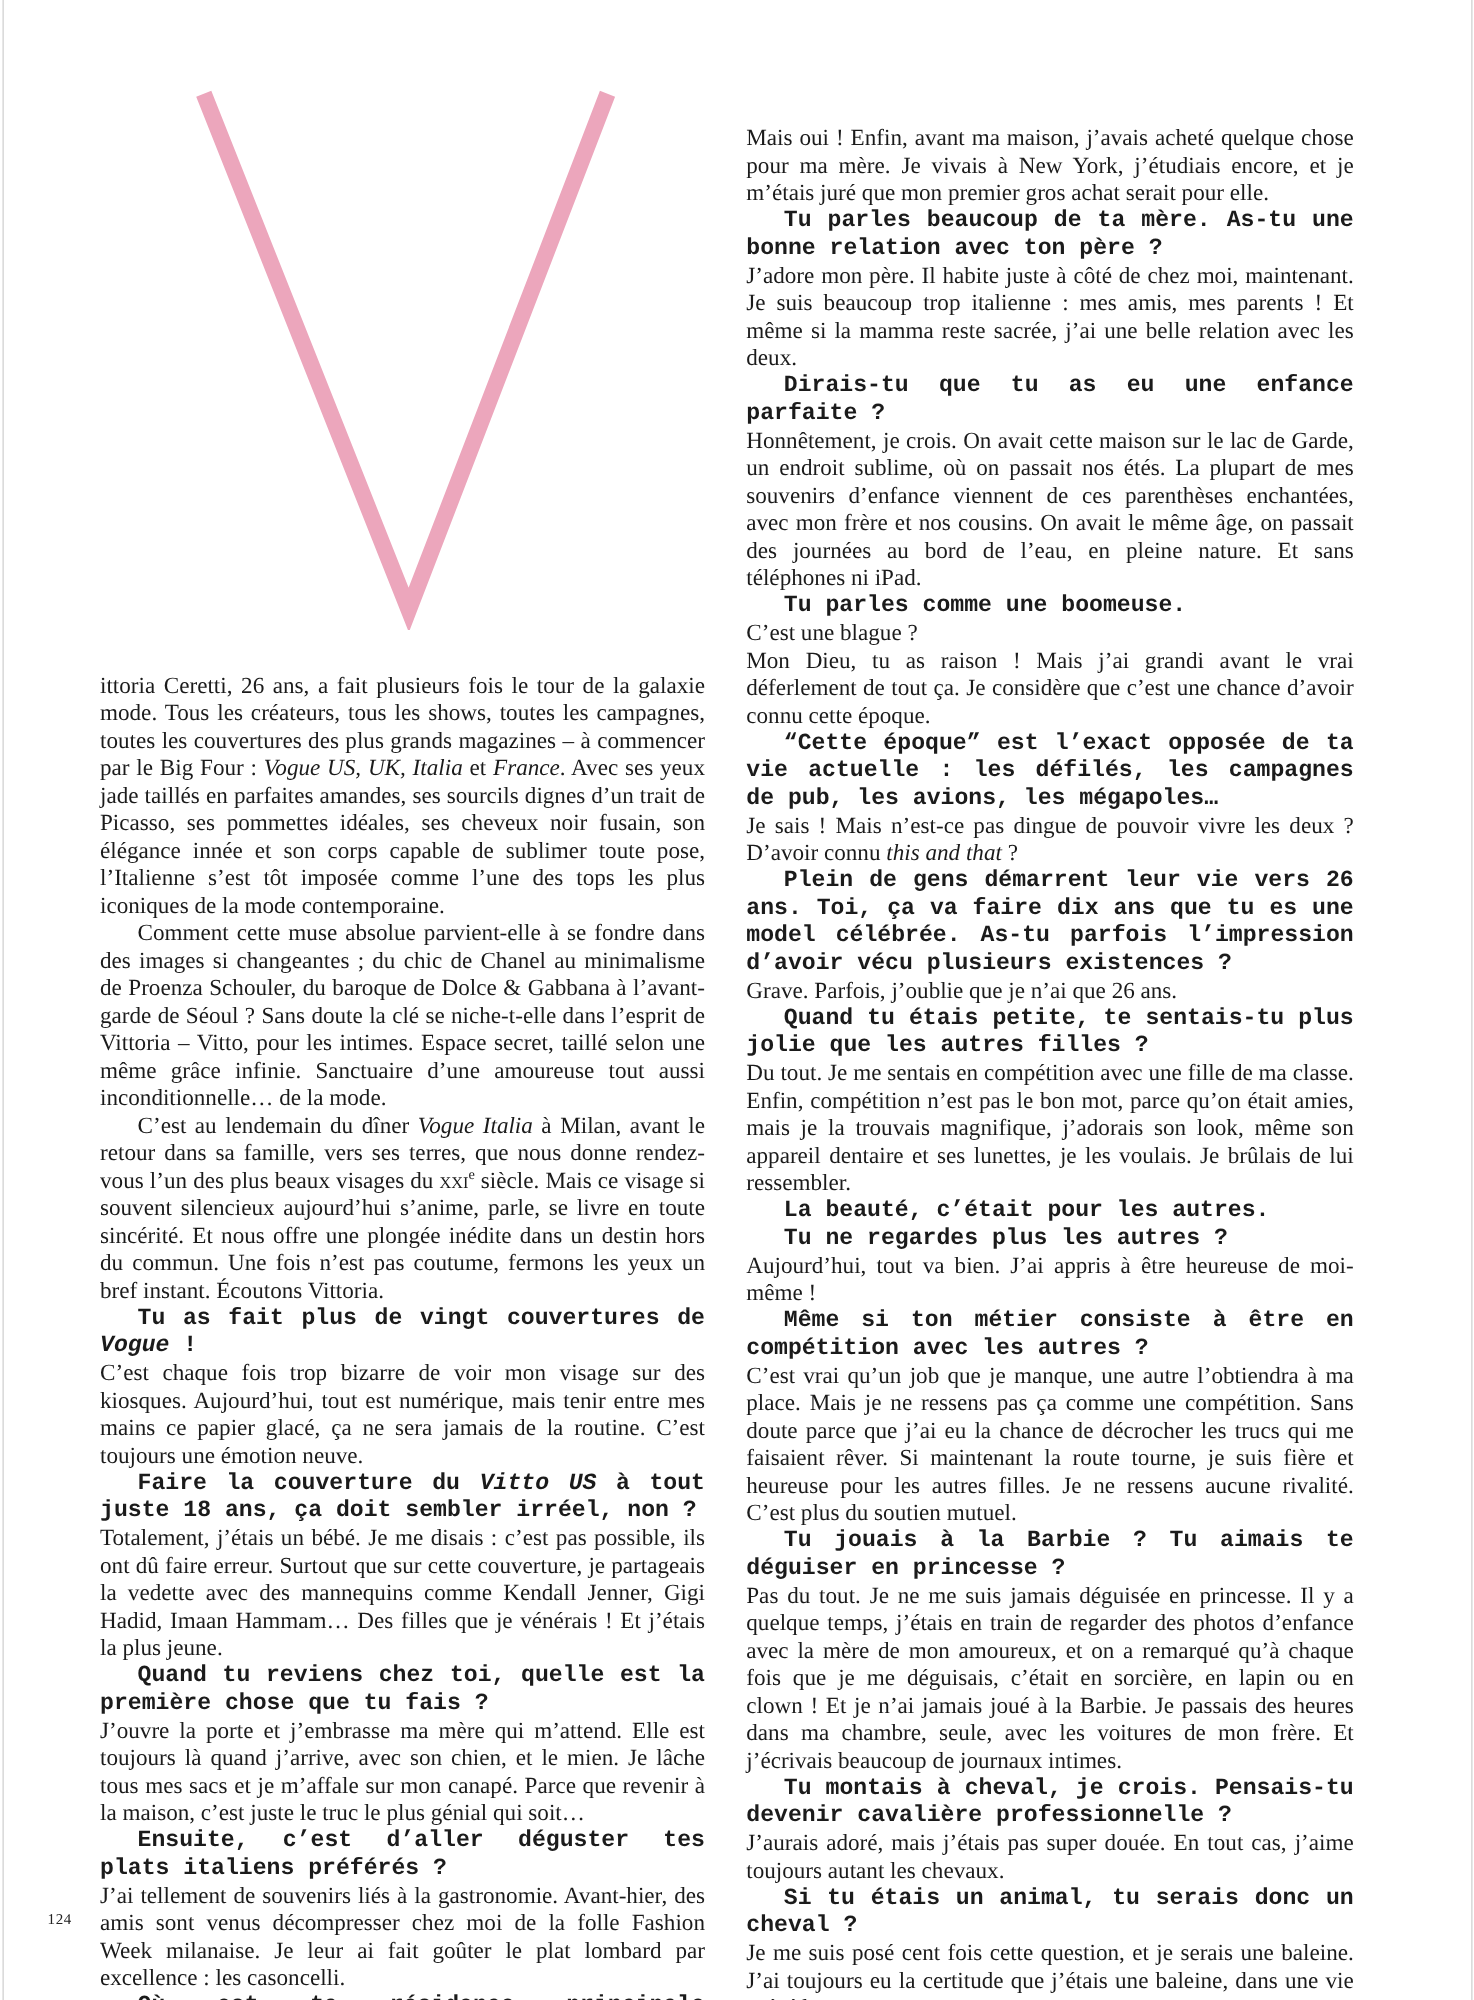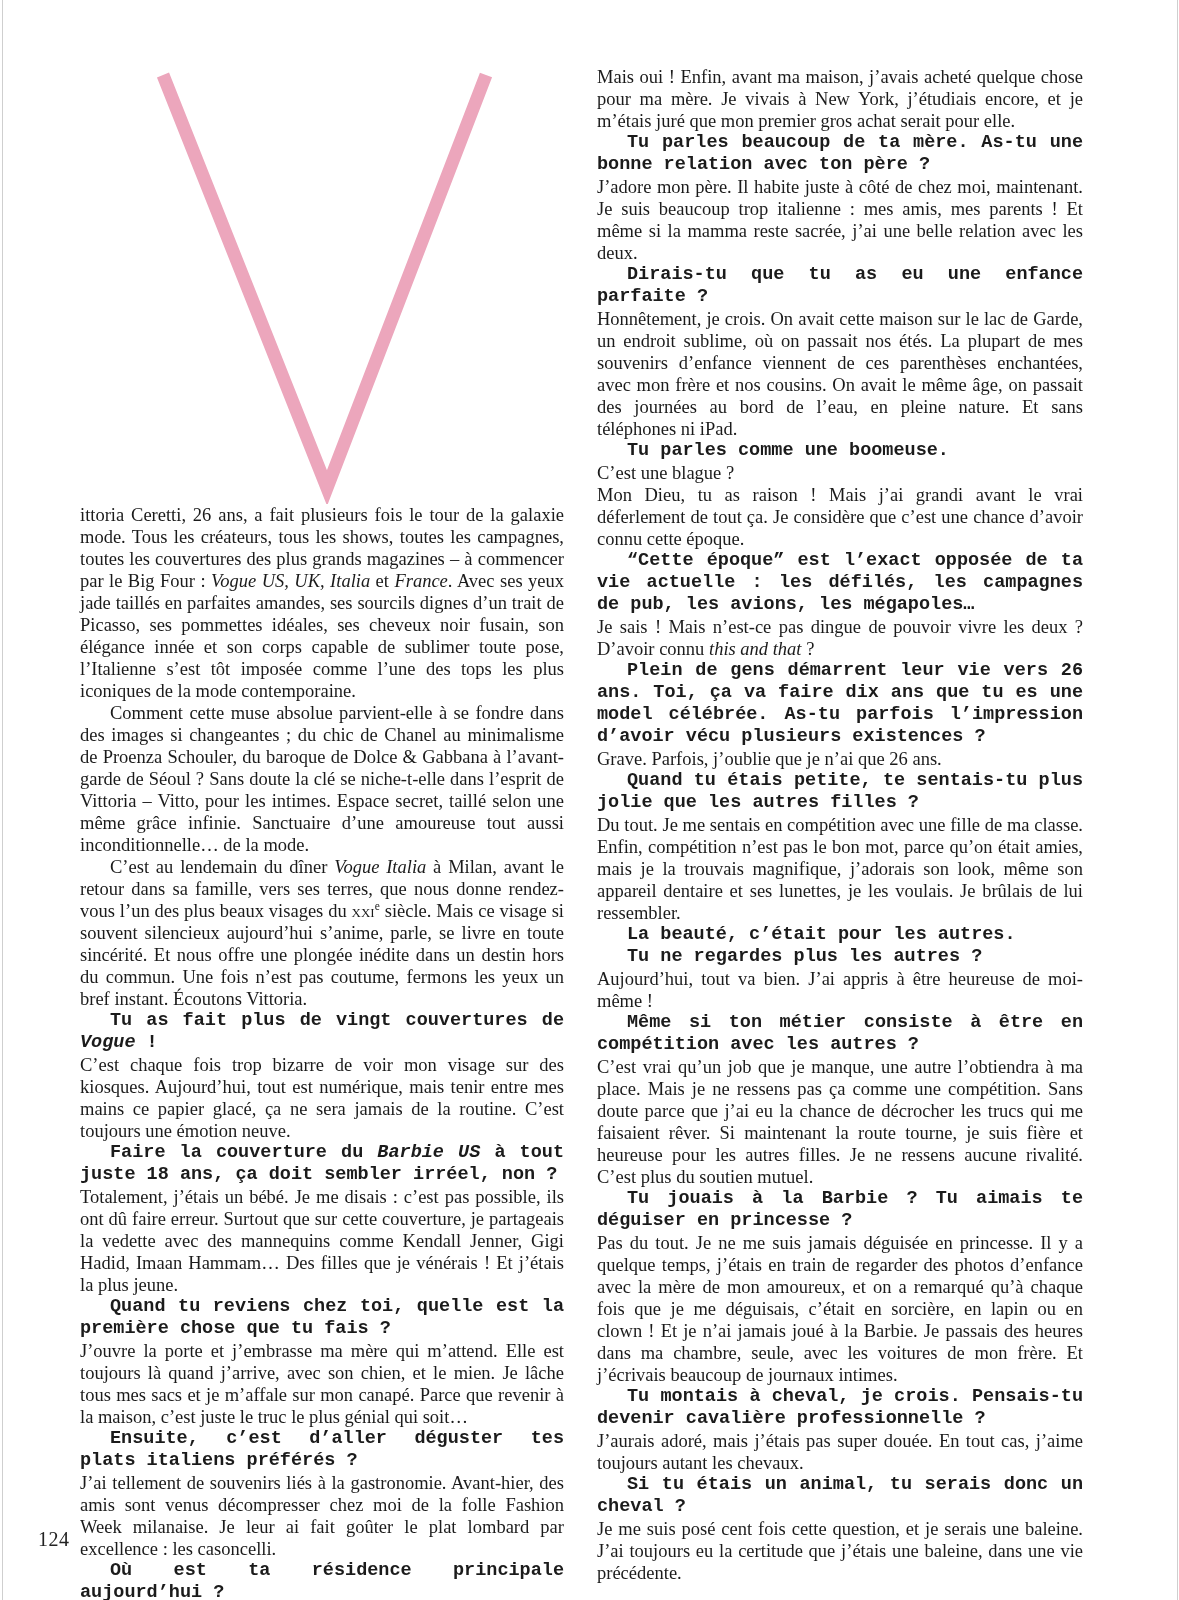--- a/index.html
+++ b/index.html
@@ -8,46 +8,46 @@
   .edge{position:absolute;top:0;bottom:0;width:1px;background:#cfcfcf;}
   .edge-left{left:2px;}
   .edge-right{right:1px;}
   .dropcap{position:absolute;left:148px;top:72px;}
   .col{position:absolute;text-align:justify;font-size:18.5px;line-height:22px;}
   .col-left{left:80px;top:504px;width:484px;}
   .col-right{left:597px;top:66px;width:486px;}
   .col p{margin:0;padding:0;hyphens:auto;-webkit-hyphens:auto;}
   .col p.q{font-weight:bold;text-indent:30px;font-family:Liberation Mono, monospace;}
   .col p.intro{text-indent:30px;}
-  .col p.first{text-indent:0;}
+  .col p.first{text-indent:0;margin-top:34px;}
   .col p.gap{}
   .sc{font-variant:small-caps;margin-top:36px;}
   sup{font-size:0.62em;line-height:0;}
-  .page-number{position:absolute;left:38px;top:1528px;font-size:20px;
+  .page-number{position:absolute;left:38px;top:1528px;font-size:12px;
                letter-spacing:0.5px;color:#222;}
 </style>
 </head>
 <body>
 
 <div class="page">
 
   <div class="edge edge-left"></div>
   <div class="edge edge-right"></div>
 
   <svg class="dropcap" width="360" height="432" viewBox="0 0 360 432" aria-hidden="true">
     <path d="M15 3 L179 416 L338 3" fill="none" stroke-width="13" stroke-linejoin="miter" stroke="#eca6bc"></path>
   </svg>
 
   <div class="col col-left" id="col-left">
       <p class="intro first">ittoria Ceretti, 26 ans, a fait plusieurs fois le tour de la galaxie mode. Tous les créateurs, tous les shows, toutes les campagnes, toutes les couvertures des plus grands magazines – à commencer par le Big Four&nbsp;: <i>Vogue US, UK, Italia</i> et <i>France</i>. Avec ses yeux jade taillés en parfaites amandes, ses sourcils dignes d’un trait de Picasso, ses pommettes idéales, ses cheveux noir fusain, son élégance innée et son corps capable de sublimer toute pose, l’Italienne s’est tôt imposée comme l’une des tops les plus iconiques de la mode contemporaine.</p>
       <p class="intro">Comment cette muse absolue parvient-elle à se fondre dans des images si changeantes&nbsp;; du chic de Chanel au minimalisme de Proenza Schouler, du baroque de Dolce &amp; Gabbana à l’avant-garde de Séoul&nbsp;? Sans doute la clé se niche-t-elle dans l’esprit de Vittoria – Vitto, pour les intimes. Espace secret, taillé selon une même grâce infinie. Sanctuaire d’une amoureuse tout aussi inconditionnelle… de la mode.</p>
       <p class="intro">C’est au lendemain du dîner <i>Vogue Italia</i> à Milan, avant le retour dans sa famille, vers ses terres, que nous donne rendez-vous l’un des plus beaux visages du <span class="sc">xxi</span><sup>e</sup> siècle. Mais ce visage si souvent silencieux aujourd’hui s’anime, parle, se livre en toute sincérité. Et nous offre une plongée inédite dans un destin hors du commun. Une fois n’est pas coutume, fermons les yeux un bref instant. Écoutons Vittoria.</p>
       <p class="q gap">Tu as fait plus de vingt couvertures de <i>Vogue</i>&nbsp;!</p>
       <p class="a">C’est chaque fois trop bizarre de voir mon visage sur des kiosques. Aujourd’hui, tout est numérique, mais tenir entre mes mains ce papier glacé, ça ne sera jamais de la routine. C’est toujours une émotion neuve.</p>
-      <p class="q">Faire la couverture du <i>Barbie US</i> à tout juste 18 ans, ça doit sembler irréel, non&nbsp;?</p>
+      <p class="q">Faire la couverture du <i>Vitto US</i> à tout juste 18 ans, ça doit sembler irréel, non&nbsp;?</p>
       <p class="a">Totalement, j’étais un bébé. Je me disais&nbsp;: c’est pas possible, ils ont dû faire erreur. Surtout que sur cette couverture, je partageais la vedette avec des mannequins comme Kendall Jenner, Gigi Hadid, Imaan Hammam… Des filles que je vénérais&nbsp;! Et j’étais la plus jeune.</p>
       <p class="q">Quand tu reviens chez toi, quelle est la première chose que tu fais&nbsp;?</p>
       <p class="a">J’ouvre la porte et j’embrasse ma mère qui m’attend. Elle est toujours là quand j’arrive, avec son chien, et le mien. Je lâche tous mes sacs et je m’affale sur mon canapé. Parce que revenir à la maison, c’est juste le truc le plus génial qui soit…</p>
       <p class="q">Ensuite, c’est d’aller déguster tes plats italiens préférés&nbsp;?</p>
       <p class="a">J’ai tellement de souvenirs liés à la gastronomie. Avant-hier, des amis sont venus décompresser chez moi de la folle Fashion Week milanaise. Je leur ai fait goûter le plat lombard par excellence&nbsp;: les casoncelli.</p>
       <p class="q">Où est ta résidence principale aujourd’hui&nbsp;?</p>
       <p class="a">Je vis entre Los Angeles et l’Italie. Ici, c’est la maison que je me suis construite à 19 ans. J’avais acquis ce terrain sans trop savoir ce que j’allais en faire. En pleine campagne.</p>
     </div>
   <div class="col col-right" id="col-right">
       <p class="a first">Mais oui&nbsp;! Enfin, avant ma maison, j’avais acheté quelque chose pour ma mère. Je vivais à New York, j’étudiais encore, et je m’étais juré que mon premier gros achat serait pour elle.</p>

